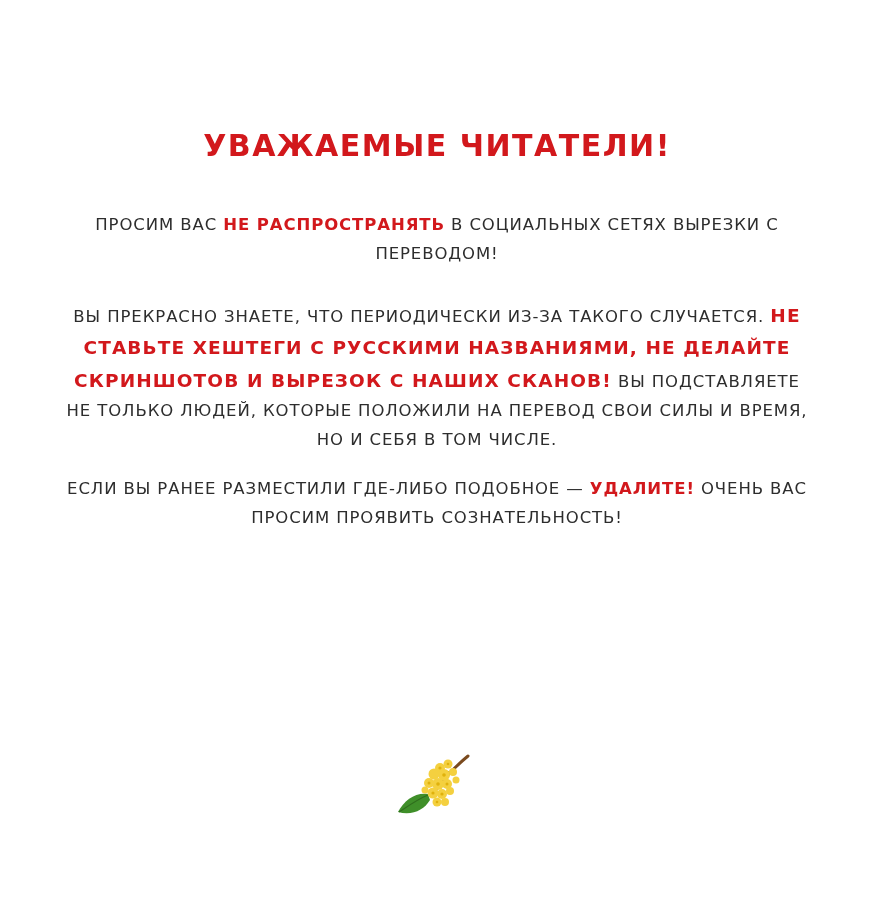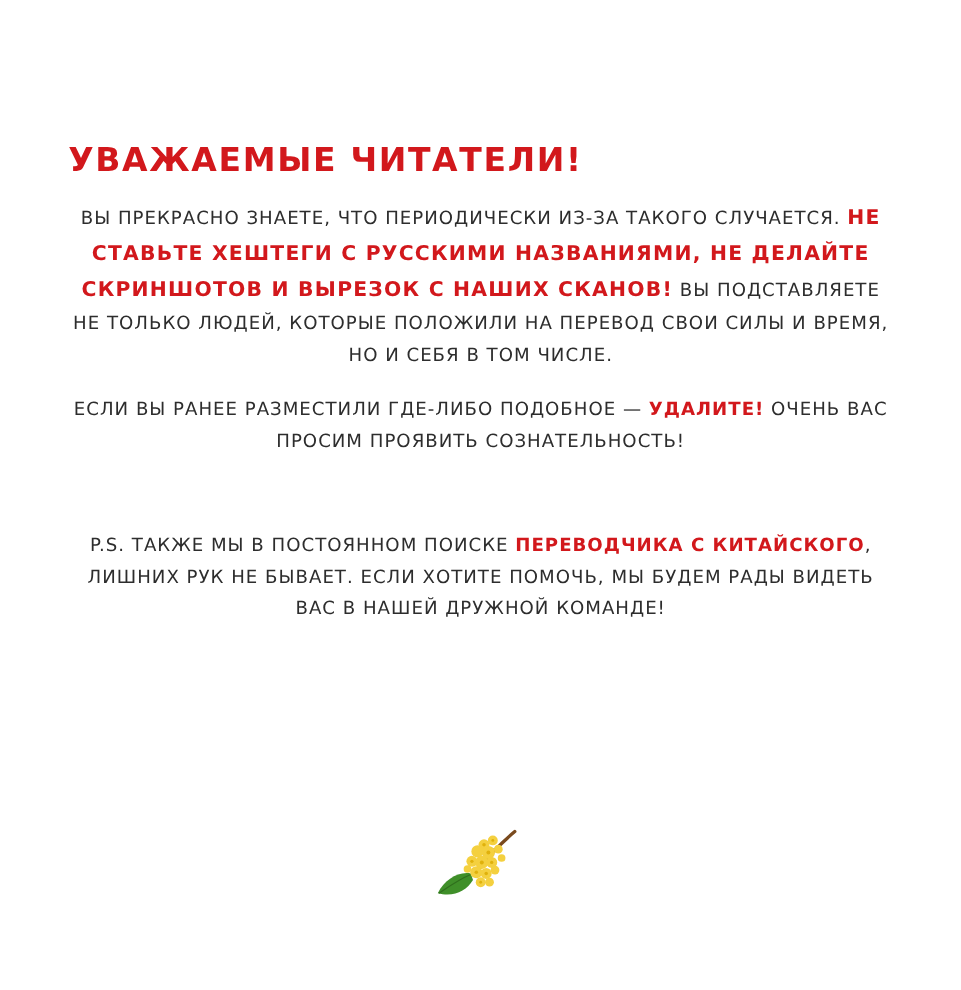--- a/index.html
+++ b/index.html
@@ -17,39 +17,39 @@
   .page {
     position: relative;
     width: 874px;
     height: 900px;
     box-sizing: border-box;
     padding: 0 62px;
   }
   .title {
     margin: 0;
     padding-top: 128px;
-    text-align: left;
+    text-align: center;
     font-size: 30px;
     font-weight: bold;
     letter-spacing: 1.5px;
     color: #d2181c;
     text-transform: uppercase;
     font-family: "DejaVu Sans", sans-serif;
   }
   .para {
     margin: 0;
     text-align: center;
     font-size: 16.5px;
     line-height: 1.75;
     letter-spacing: 0.9px;
     text-transform: uppercase;
     color: #2d2d2d;
   }
   .p1 { margin-top: 48px; }
-  .p2 { margin-top: 20px; }
+  .p2 { margin-top: 31px; }
   .p3 { margin-top: 20px; }
   .p4 { margin-top: 66px; }
   .red {
     color: #d2181c;
     font-weight: bold;
   }
   .red-big {
     color: #d2181c;
     font-weight: bold;
     font-size: 18.5px;
@@ -66,32 +66,32 @@
     justify-content: center;
   }
 </style>
 </head>
 <body>
 
 <div class="page">
 
   <h1 class="title">Уважаемые читатели!</h1>
 
+  <p class="para p1">
+    <span>Просим вас </span><span class="red">не распространять</span><span> в социальных сетях вырезки с переводом!</span>
+  </p>
 
   <p class="para p2">
     <span>Вы прекрасно знаете, что периодически из-за такого случается. </span><span class="red-big">Не ставьте хештеги с русскими названиями, не делайте скриншотов и вырезок с наших сканов!</span><span> Вы подставляете не только людей, которые положили на перевод свои силы и время, но и себя в том числе.</span>
   </p>
 
   <p class="para p3">
     <span>Если вы ранее разместили где-либо подобное — </span><span class="red">удалите!</span><span> Очень вас просим проявить сознательность!</span>
   </p>
 
-  <p class="para p4">
-    <span>P.S. также мы в постоянном поиске </span><span class="red">переводчика с китайского</span><span>, лишних рук не бывает. Если хотите помочь, мы будем рады видеть вас в нашей дружной команде!</span>
-  </p>
 
   <div class="flower">
     <svg width="110" height="86" viewBox="0 0 110 86" xmlns="http://www.w3.org/2000/svg" aria-hidden="true">
 
       <path d="M86 14 C74 24, 62 36, 52 50" stroke="#7a4a1e" stroke-width="3" fill="none" stroke-linecap="round"></path>
       <path d="M66 30 C60 36, 54 44, 50 52" stroke="#7a4a1e" stroke-width="2" fill="none" stroke-linecap="round"></path>
 
       <path d="M46 52 C34 50, 22 58, 16 70 C30 74, 42 68, 48 58 Z" fill="#3f8f29"></path>
       <path d="M46 53 C36 57, 26 64, 17 70" stroke="#2f6e1d" stroke-width="1.2" fill="none"></path>
 

